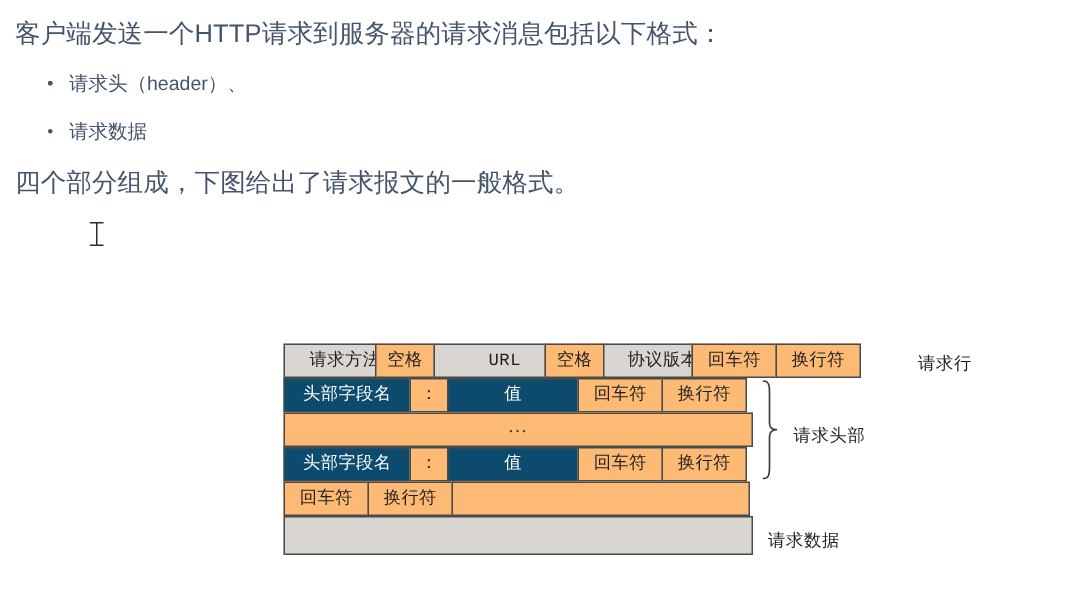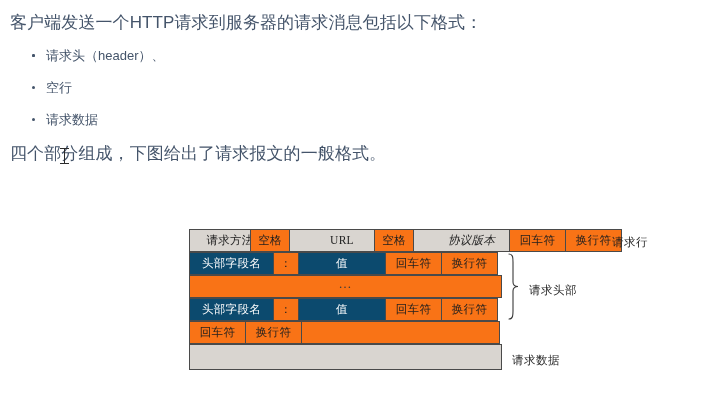--- a/index.html
+++ b/index.html
@@ -97,21 +97,21 @@
     align-items: center;
     justify-content: center;
     font-size: 11.5px;
     line-height: 1;
     letter-spacing: .3px;
     white-space: nowrap;
     margin-right: -1px;
     color: #1f1f1f;
   }
   .cell.light { background: #d9d5d0; padding-left: 20px; }
-  .cell.white { background: #f97316; }
+  .cell.white { background: #fdba74; }
   .cell.dark  { background: #0c4a6e; color: #ffffff; }
 
   
   #row-line     { left: 0;  top: 0;   }
   #row-header-1 { left: 0;  top: 23px; }
   #row-ellipsis { left: 0;  top: 46px; }
   #row-header-2 { left: 0;  top: 69px; }
   #row-blank    { left: 0;  top: 92px; }
   #row-data     { left: 0;  top: 115px; height: 26px; }
 
@@ -156,45 +156,41 @@
   <ul class="bullets">
     <li>
       <span class="dot"></span>
     </li>
     <li>
       <span class="dot"></span>
       <span>请求头（header）、</span>
     </li>
     <li>
       <span class="dot"></span>
-      <span>空行</span>
-    </li>
-    <li>
-      <span class="dot"></span>
       <span>请求数据</span>
     </li>
   </ul>
 
   <p class="para para2">四个部分组成，下图给出了请求报文的一般格式。</p>
 </div>
 
 <div class="caret">
   <i class="stem"></i>
     <i class="top"></i>
     <i class="bot"></i>
 </div>
 
 <div class="diagram">
 
   <div class="drow" id="row-line">
       <div class="cell light" style="width: 62px;">请求方法</div>
       <div class="cell white" style="width: 40px;">空格</div>
-      <div class="cell light" style="width: 86px;">URL</div>
+      <div class="cell light" style="width: 75px; font-family: Liberation Mono, monospace;">URL</div>
       <div class="cell white" style="width: 40px;">空格</div>
-      <div class="cell light" style="width: 97px; font-style: italic;">协议版本</div>
+      <div class="cell light" style="width: 60px;">协议版本</div>
       <div class="cell white" style="width: 57px;">回车符</div>
       <div class="cell white" style="width: 57px;">换行符</div>
     </div>
   <div class="drow" id="row-header-1">
       <div class="cell dark" style="width: 85px;">头部字段名</div>
       <div class="cell white" style="width: 26px;">：</div>
       <div class="cell dark" style="width: 88px;">值</div>
       <div class="cell white" style="width: 57px;">回车符</div>
       <div class="cell white" style="width: 57px;">换行符</div>
     </div>

